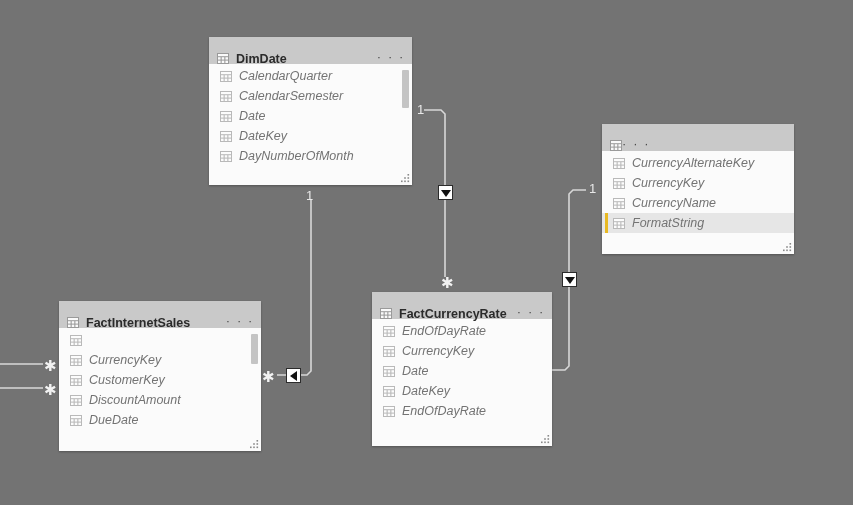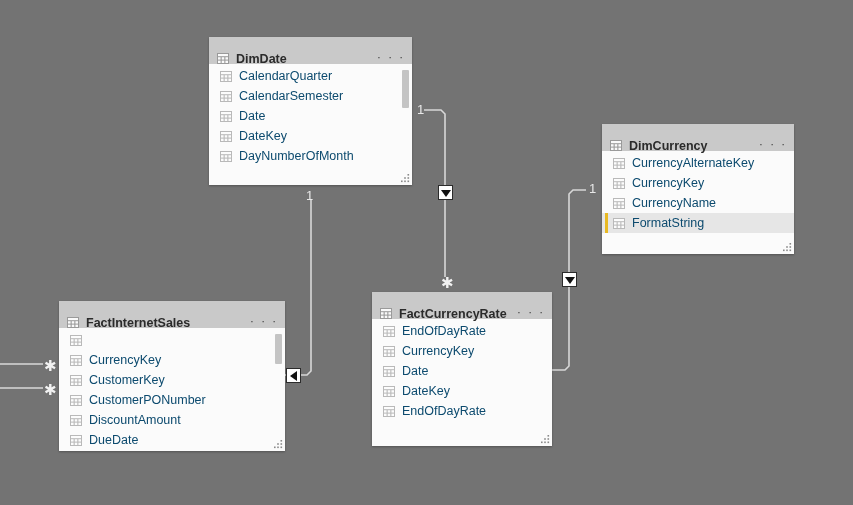--- a/index.html
+++ b/index.html
@@ -120,23 +120,24 @@
   }
   .field-row.selected::before {
     content: "";
     position: absolute;
     left: 3px; top: 0;
     width: 3px; height: 20px;
     background: #e8b923;
   }
   .field-name {
     font-size: 12.5px;
-    color: #0c4a6e;
+    color: #737373;
     margin-left: 7px;
     white-space: nowrap;
+    font-style: italic;
   }
 
   
   .grid-icon {
     width: 12px;
     height: 11px;
     flex: 0 0 12px;
     display: block;
   }
 
@@ -288,21 +289,20 @@
           <svg class="grid-icon" viewBox="0 0 12 11">
             <rect x="0" y="0" width="12" height="11" fill="#9a9a9a"></rect>
             <rect x="1" y="1" width="10" height="2.2" fill="#ffffff" opacity="0.95"></rect>
             <rect x="1" y="4.2" width="2.6" height="2.4" fill="#ffffff" opacity="0.95"></rect>
             <rect x="4.7" y="4.2" width="2.6" height="2.4" fill="#ffffff" opacity="0.95"></rect>
             <rect x="8.4" y="4.2" width="2.6" height="2.4" fill="#ffffff" opacity="0.95"></rect>
             <rect x="1" y="7.6" width="2.6" height="2.4" fill="#ffffff" opacity="0.95"></rect>
             <rect x="4.7" y="7.6" width="2.6" height="2.4" fill="#ffffff" opacity="0.95"></rect>
             <rect x="8.4" y="7.6" width="2.6" height="2.4" fill="#ffffff" opacity="0.95"></rect>
           </svg>
-          <span class="table-title">DimCurrency</span>
           <span class="ellipsis-btn">· · ·</span>
         </div>
         <div class="field-list">
           <div class="field-row">
             <svg class="grid-icon" viewBox="0 0 12 11">
               <rect x="0" y="0" width="12" height="11" fill="#b9b9b9"></rect>
               <rect x="1" y="1" width="10" height="2.2" fill="#ffffff" opacity="0.95"></rect>
               <rect x="1" y="4.2" width="2.6" height="2.4" fill="#ffffff" opacity="0.95"></rect>
               <rect x="4.7" y="4.2" width="2.6" height="2.4" fill="#ffffff" opacity="0.95"></rect>
               <rect x="8.4" y="4.2" width="2.6" height="2.4" fill="#ffffff" opacity="0.95"></rect>
@@ -354,21 +354,21 @@
         </div>
         <svg class="resize-grip" viewBox="0 0 9 9">
           <rect x="6.5" y="0" width="1.6" height="1.6" fill="#8a8a8a"></rect>
           <rect x="3.2" y="3.2" width="1.6" height="1.6" fill="#8a8a8a"></rect>
           <rect x="6.5" y="3.2" width="1.6" height="1.6" fill="#8a8a8a"></rect>
           <rect x="0" y="6.5" width="1.6" height="1.6" fill="#8a8a8a"></rect>
           <rect x="3.2" y="6.5" width="1.6" height="1.6" fill="#8a8a8a"></rect>
           <rect x="6.5" y="6.5" width="1.6" height="1.6" fill="#8a8a8a"></rect>
         </svg>
       </div>
-      <div class="table-card" style="left: 59px; top: 301px; width: 226px; height: 150px;">
+      <div class="table-card" style="left: 59px; top: 301px; width: 202px; height: 150px;">
         <div class="table-header">
           <svg class="grid-icon" viewBox="0 0 12 11">
             <rect x="0" y="0" width="12" height="11" fill="#9a9a9a"></rect>
             <rect x="1" y="1" width="10" height="2.2" fill="#ffffff" opacity="0.95"></rect>
             <rect x="1" y="4.2" width="2.6" height="2.4" fill="#ffffff" opacity="0.95"></rect>
             <rect x="4.7" y="4.2" width="2.6" height="2.4" fill="#ffffff" opacity="0.95"></rect>
             <rect x="8.4" y="4.2" width="2.6" height="2.4" fill="#ffffff" opacity="0.95"></rect>
             <rect x="1" y="7.6" width="2.6" height="2.4" fill="#ffffff" opacity="0.95"></rect>
             <rect x="4.7" y="7.6" width="2.6" height="2.4" fill="#ffffff" opacity="0.95"></rect>
             <rect x="8.4" y="7.6" width="2.6" height="2.4" fill="#ffffff" opacity="0.95"></rect>
@@ -407,33 +407,20 @@
               <rect x="0" y="0" width="12" height="11" fill="#b9b9b9"></rect>
               <rect x="1" y="1" width="10" height="2.2" fill="#ffffff" opacity="0.95"></rect>
               <rect x="1" y="4.2" width="2.6" height="2.4" fill="#ffffff" opacity="0.95"></rect>
               <rect x="4.7" y="4.2" width="2.6" height="2.4" fill="#ffffff" opacity="0.95"></rect>
               <rect x="8.4" y="4.2" width="2.6" height="2.4" fill="#ffffff" opacity="0.95"></rect>
               <rect x="1" y="7.6" width="2.6" height="2.4" fill="#ffffff" opacity="0.95"></rect>
               <rect x="4.7" y="7.6" width="2.6" height="2.4" fill="#ffffff" opacity="0.95"></rect>
               <rect x="8.4" y="7.6" width="2.6" height="2.4" fill="#ffffff" opacity="0.95"></rect>
             </svg>
             <span class="field-name">CustomerKey</span>
-          </div>
-          <div class="field-row">
-            <svg class="grid-icon" viewBox="0 0 12 11">
-              <rect x="0" y="0" width="12" height="11" fill="#b9b9b9"></rect>
-              <rect x="1" y="1" width="10" height="2.2" fill="#ffffff" opacity="0.95"></rect>
-              <rect x="1" y="4.2" width="2.6" height="2.4" fill="#ffffff" opacity="0.95"></rect>
-              <rect x="4.7" y="4.2" width="2.6" height="2.4" fill="#ffffff" opacity="0.95"></rect>
-              <rect x="8.4" y="4.2" width="2.6" height="2.4" fill="#ffffff" opacity="0.95"></rect>
-              <rect x="1" y="7.6" width="2.6" height="2.4" fill="#ffffff" opacity="0.95"></rect>
-              <rect x="4.7" y="7.6" width="2.6" height="2.4" fill="#ffffff" opacity="0.95"></rect>
-              <rect x="8.4" y="7.6" width="2.6" height="2.4" fill="#ffffff" opacity="0.95"></rect>
-            </svg>
-            <span class="field-name">CustomerPONumber</span>
           </div>
           <div class="field-row">
             <svg class="grid-icon" viewBox="0 0 12 11">
               <rect x="0" y="0" width="12" height="11" fill="#b9b9b9"></rect>
               <rect x="1" y="1" width="10" height="2.2" fill="#ffffff" opacity="0.95"></rect>
               <rect x="1" y="4.2" width="2.6" height="2.4" fill="#ffffff" opacity="0.95"></rect>
               <rect x="4.7" y="4.2" width="2.6" height="2.4" fill="#ffffff" opacity="0.95"></rect>
               <rect x="8.4" y="4.2" width="2.6" height="2.4" fill="#ffffff" opacity="0.95"></rect>
               <rect x="1" y="7.6" width="2.6" height="2.4" fill="#ffffff" opacity="0.95"></rect>
               <rect x="4.7" y="7.6" width="2.6" height="2.4" fill="#ffffff" opacity="0.95"></rect>

